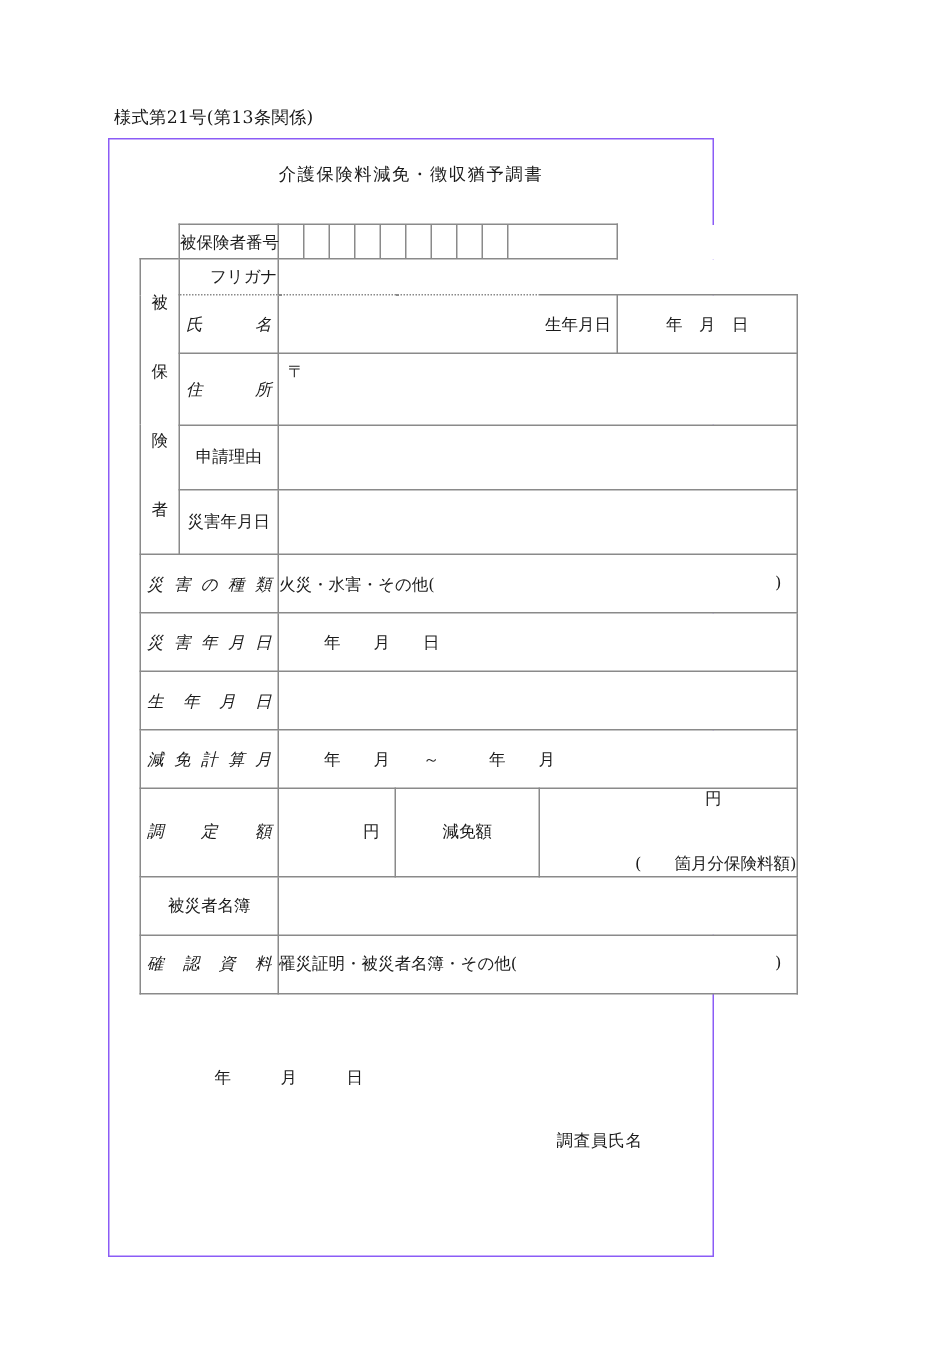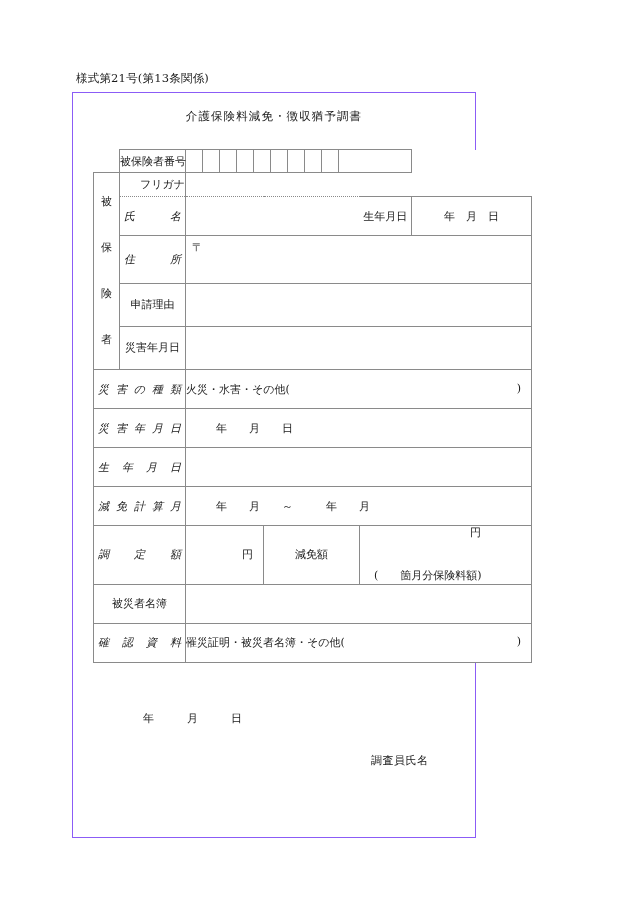--- a/index.html
+++ b/index.html
@@ -150,21 +150,21 @@
     line-height: 1.35;
     padding: 2px 0 3px 0;
   }
   .amount-stack .l1 {
     display: block;
     text-align: center;
     padding-left: 60px;
   }
   .amount-stack .l2 {
     display: block;
-    text-align: left;
+    text-align: right;
     padding-left: 14px;
     white-space: nowrap;
     margin-top: 28px;
   }
 
   .postal {
     display: block;
     padding: 4px 0 0 6px;
     font-size: 11px;
   }

